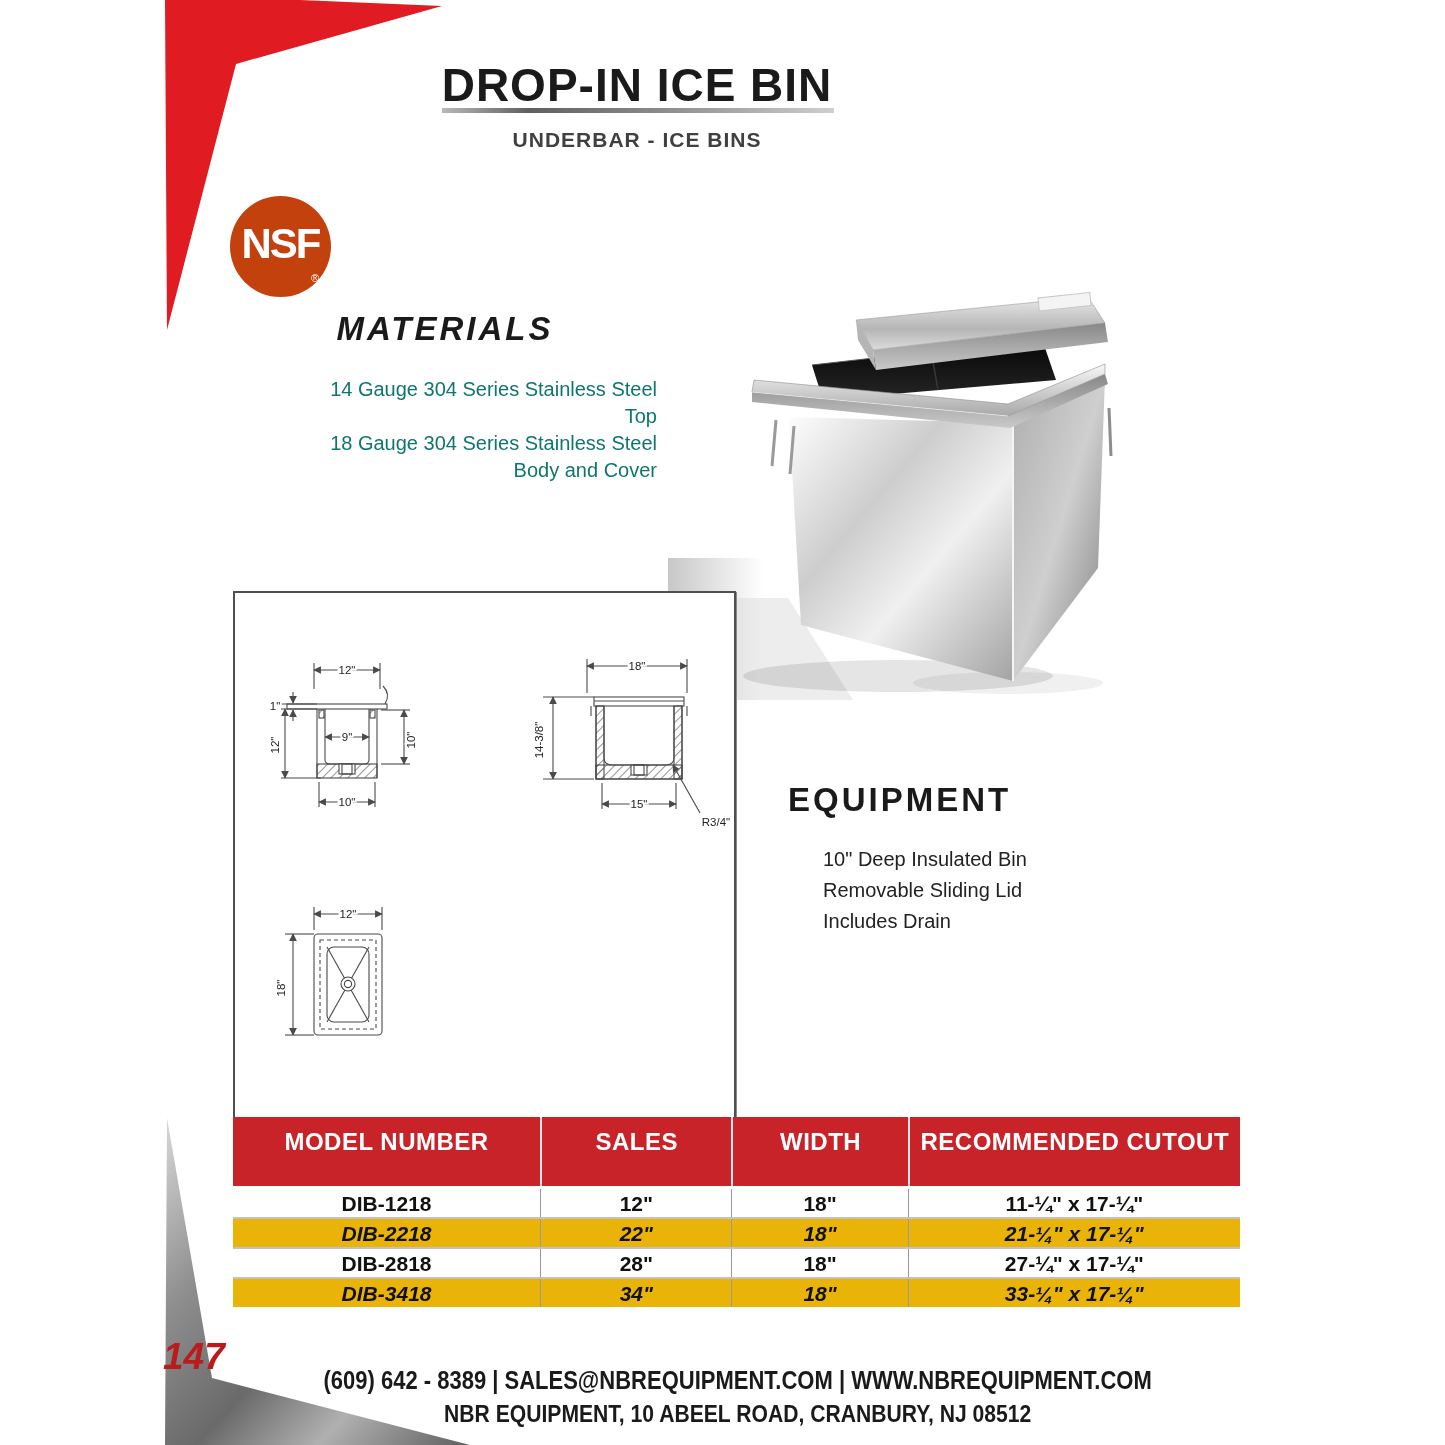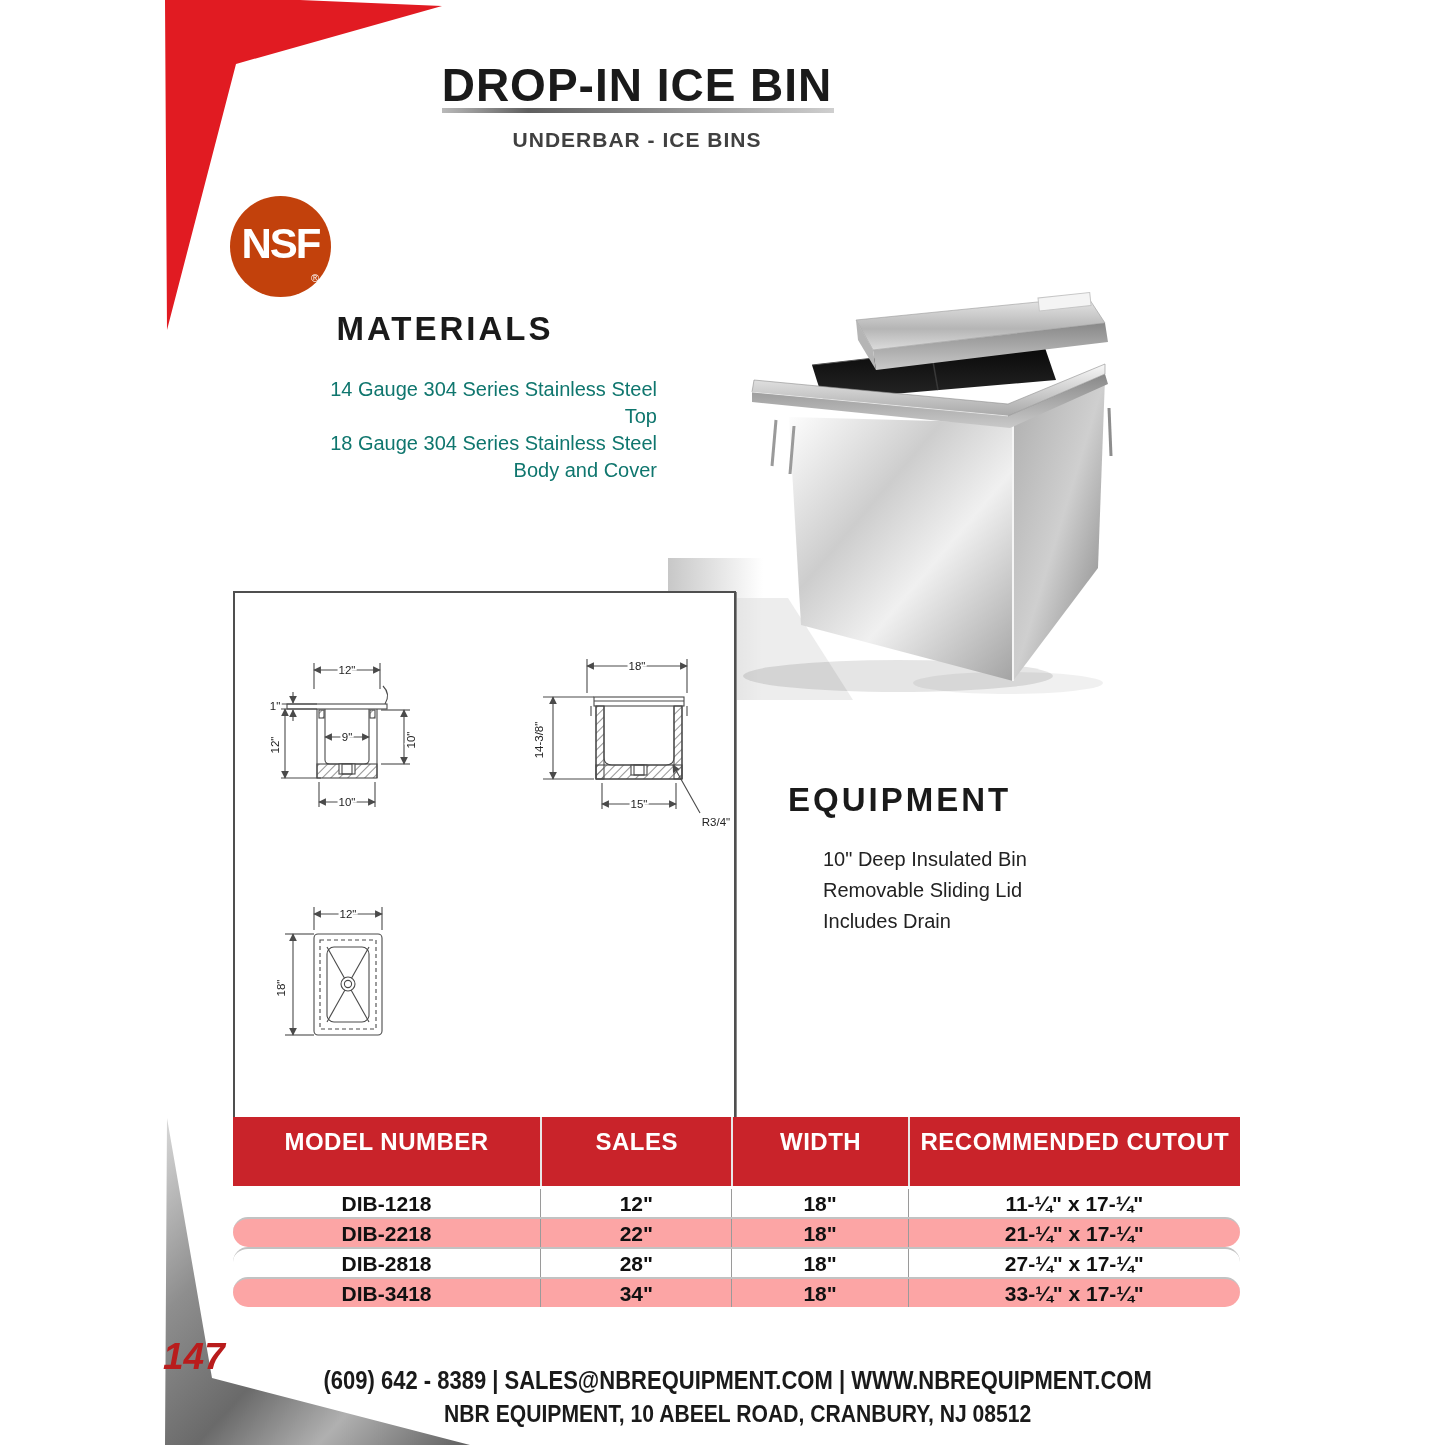--- a/index.html
+++ b/index.html
@@ -17,44 +17,44 @@
 
   
   #nsf{left:230px;top:196px;width:101px;height:101px;border-radius:50%;background:#c2410c;}
   #nsf .nsf-text{position:absolute;left:0;top:24px;width:100%;text-align:center;color:#fff;
          font-size:42px;font-weight:bold;letter-spacing:-2px;}
   #nsf .nsf-reg{position:absolute;right:12px;bottom:13px;color:#fff;font-size:11px;}
 
   
   #materials{left:233px;top:0;width:424px;text-align:right;}
   #materials .hd{position:absolute;right:0;top:310px;width:424px;font-size:33px;font-weight:bold;
-         letter-spacing:3px;color:#1a1a1a;text-align:center;}
+         letter-spacing:3px;color:#1a1a1a;text-align:center;font-style:italic;}
   #materials .ln{position:absolute;right:0;width:424px;font-size:20px;color:#0f766e;}
 
   
   #features-hd{left:788px;top:781px;font-size:33px;font-weight:bold;letter-spacing:3px;color:#1a1a1a;}
   .feat{left:823px;font-size:20px;color:#222;}
 
   
   #drawbox{left:233px;top:591px;width:499px;height:524px;background:#fff;border:2px solid #4f4f4f;
          box-shadow:1px 1px 0 #8a8a8a;}
 
   
   #spec-table{left:233px;top:1117px;width:1007px;}
-  .trow{display:flex;width:100%;border-radius:25px;}
+  .trow{display:flex;width:100%;}
   .th{background:#C9232A;color:#fff;font-weight:bold;font-size:24px;letter-spacing:.5px;
       text-align:center;padding-top:9px;height:69px;line-height:1.3;
       transform-origin:center;box-sizing:border-box;}
   .td{font-weight:bold;font-size:21px;color:#111;text-align:center;height:28px;padding-top:3px;
       box-sizing:border-box;}
   .c0{width:30.5%;} .c1{width:19%;} .c2{width:17.5%;} .c3{width:33%;}
   .th.c1,.th.c2,.th.c3{border-left:2px solid #e8e8e8;}
   .td.c1,.td.c2,.td.c3{border-left:1px solid #9a9a9a;}
   .row-white{background:#fff;}
-  .row-pink{background:#fca5a5;}
+  .row-pink{background:#eab308;font-style:italic;}
   .data-row{border-top:2px solid #c2c2c2;}
   .data-row.first{border-top:3px solid #fff;}
 
   
   #footer-contact,#footer-address{left:165px;width:1145px;text-align:center;font-weight:bold;color:#1a1a1a;}
   #footer-contact{top:1366px;font-size:25px;}
   #footer-address{top:1400px;font-size:24px;}
   .condense{display:inline-block;transform:scaleX(.88);transform-origin:50% 50%;white-space:nowrap;}
 
   #page-number{left:163px;top:1336px;font-size:37px;font-weight:bold;font-style:italic;color:#b91c1c;}

